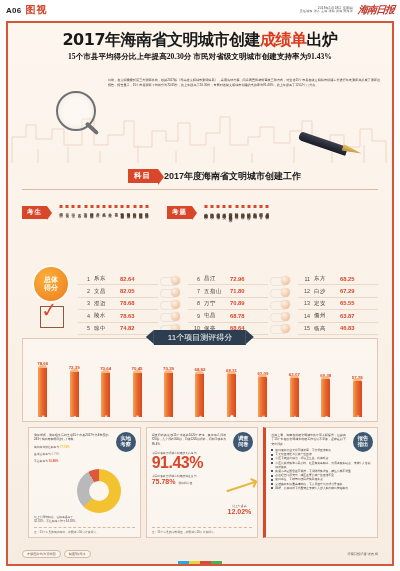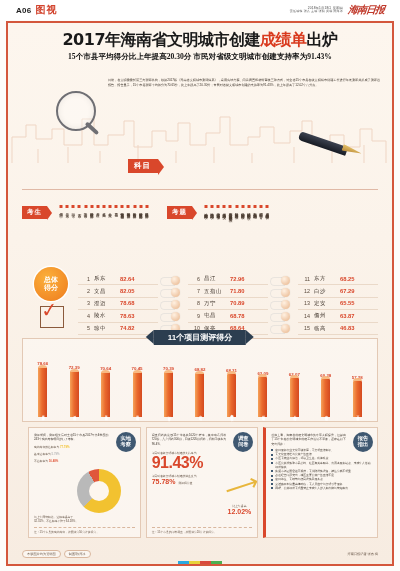--- a/index.html
+++ b/index.html
@@ -1,20 +1,20 @@
 <!DOCTYPE html>
 <html><head>
 <meta charset="utf-8">
 <style>
   html,body{margin:0;padding:0;}
   body{width:400px;height:571px;background:#ffffff;font-family:"Liberation Sans","DejaVu Sans",sans-serif;overflow:hidden;}
   .page{position:relative;width:400px;height:571px;background:#fdfcfa;}
 
   
-  .masthead{position:relative;height:20px;padding:0 16px;display:flex;align-items:center;justify-content:space-between;background:#ffffff;}
+  .masthead{position:relative;height:20px;padding:0 6px;display:flex;align-items:center;justify-content:space-between;background:#ffffff;}
   .mh-left{display:flex;align-items:baseline;gap:4px;}
   .mh-folio{font-size:8px;font-weight:bold;color:#222;letter-spacing:.3px;}
   .mh-section{font-size:10px;font-weight:bold;color:#d2442e;letter-spacing:1px;}
   .mh-right{display:flex;align-items:center;gap:5px;}
   .mh-meta{text-align:right;line-height:1.25;}
   .mh-date{font-size:3.2px;color:#444;letter-spacing:.2px;}
   .mh-credit{font-size:3px;color:#555;letter-spacing:.2px;}
   .mh-logo{font-size:10px;color:#c0392b;font-family:"Liberation Serif","DejaVu Serif",serif;font-weight:bold;font-style:italic;letter-spacing:-1px;transform:skewX(-6deg);}
 
   
@@ -36,21 +36,21 @@
   .mag{position:absolute;left:48px;top:68px;width:46px;height:46px;}
   .mag-glass{position:absolute;left:0;top:0;width:36px;height:36px;border-radius:50%;border:2.5px solid #6f6f74;background:rgba(255,255,255,.35);box-shadow:inset 0 0 6px rgba(0,0,0,.08);}
   .mag-handle{position:absolute;left:30px;top:30px;width:16px;height:4px;background:#6f6f74;border-radius:2px;transform:rotate(42deg);transform-origin:left center;}
 
   
   .pen{position:absolute;right:28px;top:112px;width:66px;height:26px;}
   .pen-body{position:absolute;left:0;top:4px;width:50px;height:9px;background:linear-gradient(180deg,#3c4250,#171b24);border-radius:4px 1px 1px 4px;transform:rotate(19deg);}
   .pen-nib{position:absolute;left:44px;top:12px;width:20px;height:7px;background:linear-gradient(180deg,#e8c46a,#b8893a);clip-path:polygon(0 0,100% 48%,0 100%);transform:rotate(19deg);}
 
   
-  .subject{position:absolute;left:120px;top:136px;display:flex;align-items:center;gap:6px;}
+  .subject{position:absolute;left:120px;top:146px;display:flex;align-items:center;gap:6px;}
   .tag{position:relative;background:#d9472b;color:#fff;font-size:7.5px;font-weight:bold;padding:2px 7px 2px 6px;letter-spacing:1px;}
   .tag::after{content:"";position:absolute;right:-6px;top:0;border-left:6px solid #d9472b;border-top:8.5px solid transparent;border-bottom:8.5px solid transparent;}
   .subject-text{font-size:9px;font-weight:bold;color:#1d1d1d;white-space:nowrap;}
   .rule{position:absolute;left:14px;right:14px;top:166px;height:1px;background:#e0b9a6;}
 
   
   .examrow{position:absolute;left:14px;right:10px;top:182px;height:66px;display:flex;align-items:flex-start;}
   .tag-sm{position:relative;background:#d9472b;color:#fff;font-size:6.5px;font-weight:bold;padding:2px 5px;letter-spacing:1px;flex:none;margin-top:1px;}
   .tag-sm::after{content:"";position:absolute;right:-5px;top:0;border-left:5px solid #d9472b;border-top:7.5px solid transparent;border-bottom:7.5px solid transparent;}
   .vlist{display:flex;gap:2px;margin-left:12px;}
@@ -68,21 +68,21 @@
   .s-rank{width:12px;color:#5b4a3c;text-align:right;padding-right:4px;}
   .s-city{width:26px;color:#3a2f26;letter-spacing:.5px;}
   .s-score{color:#d9472b;font-weight:bold;font-size:5.8px;}
   .medalcol{width:30px;display:flex;flex-direction:column;justify-content:space-around;padding-top:2px;}
   .medal{position:relative;height:9px;margin:1.2px 0;}
   .medal-rib{position:absolute;left:2px;top:1px;width:14px;height:7px;border:1.4px solid #e9e4de;border-right:none;border-radius:7px 0 0 7px;}
   .medal-disc{position:absolute;left:13px;top:0;width:9px;height:9px;border-radius:50%;background:radial-gradient(circle at 35% 32%,#fff1e2,#e8b48a);box-shadow:0 0 1px rgba(0,0,0,.2);}
 
   
   .chartbox{position:absolute;left:14px;right:14px;top:315px;height:82px;border:1px solid #e3c9b5;background:rgba(255,255,255,.35);}
-  .chart-title{position:absolute;left:50%;top:-9px;transform:translateX(-50%);background:#2c3e50;color:#fff;font-size:8px;font-weight:bold;padding:2px 14px;white-space:nowrap;}
+  .chart-title{position:absolute;left:50%;top:-9px;transform:translateX(-50%);background:#2c3e50;color:#fff;font-size:8px;font-weight:normal;padding:2px 14px;white-space:nowrap;}
   .chart-title::before{content:"";position:absolute;left:-8px;top:0;border-right:8px solid #2c3e50;border-top:7.5px solid transparent;border-bottom:7.5px solid transparent;}
   .chart-title::after{content:"";position:absolute;right:-8px;top:0;border-left:8px solid #2c3e50;border-top:7.5px solid transparent;border-bottom:7.5px solid transparent;}
   .bars{position:absolute;left:4px;right:4px;bottom:4px;top:16px;display:flex;align-items:flex-end;justify-content:space-between;}
   .barwrap{flex:1;display:flex;flex-direction:column;align-items:center;justify-content:flex-end;height:100%;position:relative;}
   .bval{font-size:4.4px;font-weight:bold;color:#d9472b;margin-bottom:1px;}
   .bar{width:9px;background:linear-gradient(90deg,#f5a259 0%,#ea6a2d 45%,#d4491f 100%);border-radius:1px 1px 0 0;position:relative;}
   .bar::before{content:"";position:absolute;left:0;right:0;top:-2.5px;height:3px;background:#f7b982;border-radius:50%/100% 100% 0 0;}
   .blabel{position:absolute;bottom:2px;left:50%;transform:translateX(-50%);writing-mode:vertical-rl;text-orientation:upright;font-size:2.9px;line-height:1.1;color:#fff;letter-spacing:.2px;white-space:nowrap;}
 
   
@@ -155,20 +155,21 @@
       <div class="mag-handle"></div>
     </div>
 
     <div class="pen">
       <div class="pen-body"></div>
       <div class="pen-nib"></div>
     </div>
 
     <div class="subject">
       <span class="tag">科目</span>
+      <span class="subject-text">2017年度海南省文明城市创建工作</span>
     </div>
     <div class="rule"></div>
 
     <div class="examrow">
       <span class="tag-sm">考生</span>
       <div class="vlist" id="cand-list">
           <div class="vitem">儋州市</div>
           <div class="vitem">文昌市</div>
           <div class="vitem">万宁市</div>
           <div class="vitem">东方市</div>

